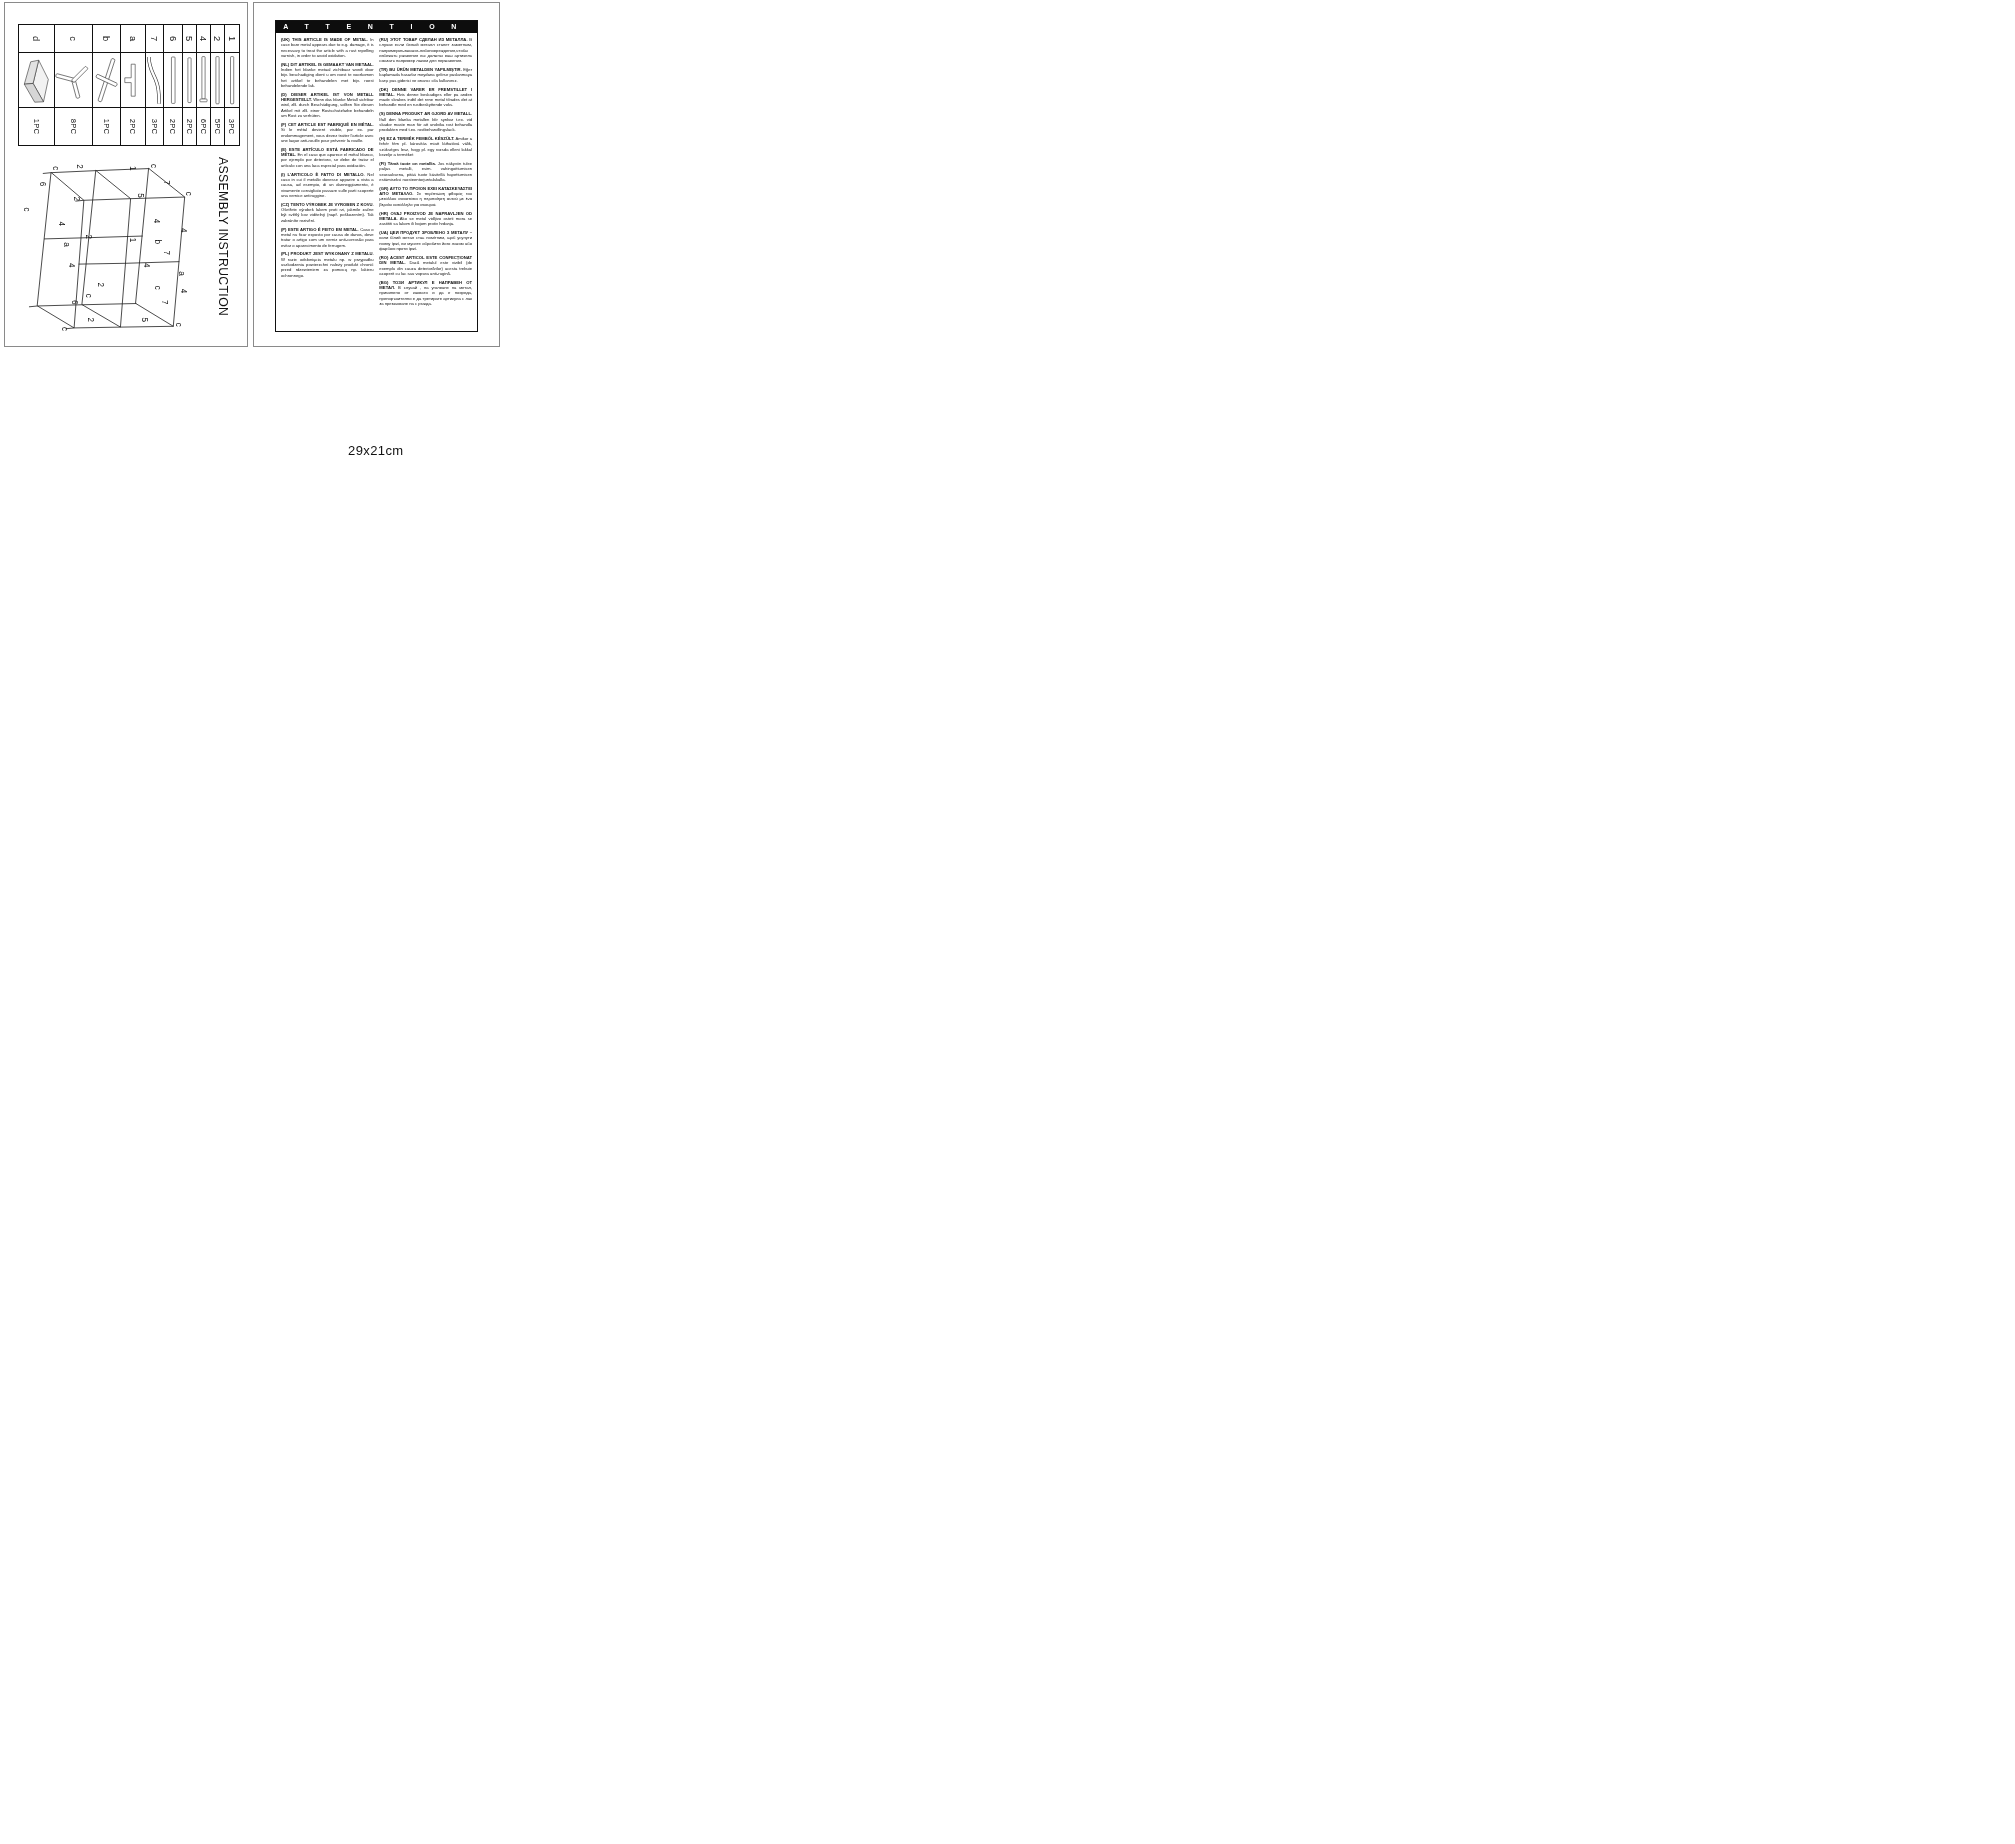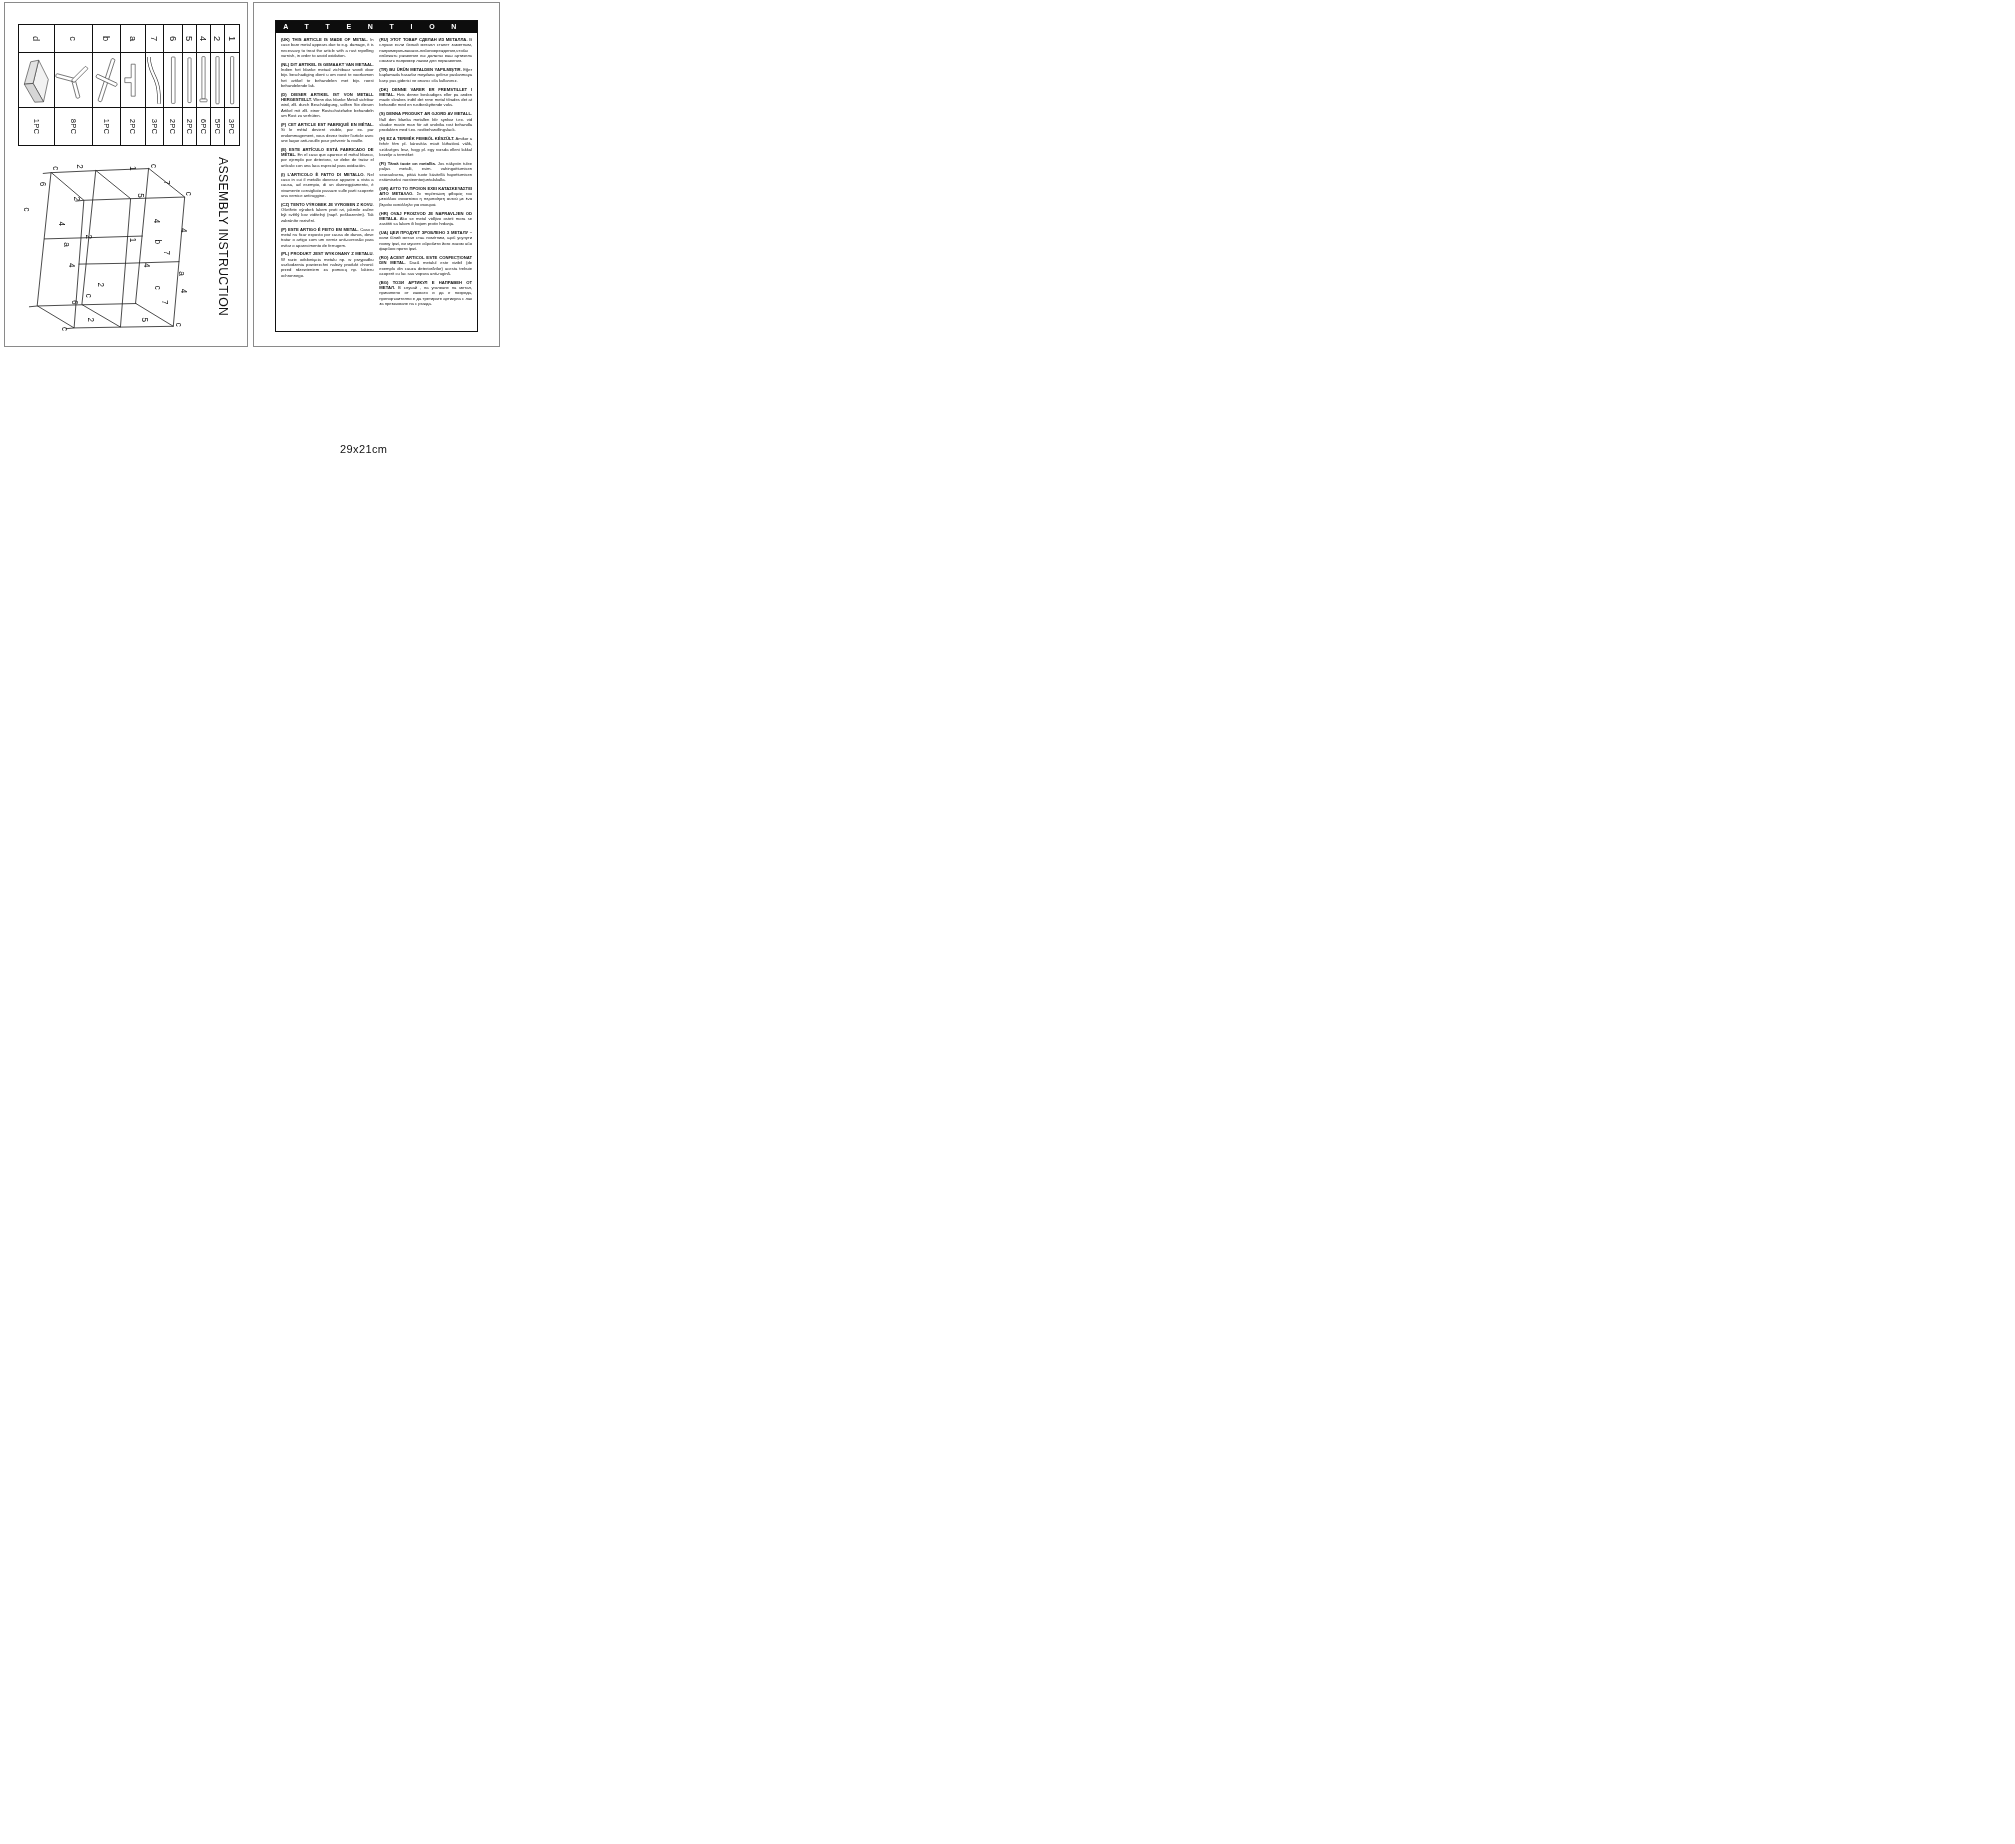--- a/index.html
+++ b/index.html
@@ -23,21 +23,21 @@
   .diagram{position:absolute;left:142px;top:51px}
   .dlabel{font-size:20px;fill:#111;font-family:"Liberation Sans",sans-serif}
 
   .attn-box{position:absolute;left:21px;top:17px;width:203px;height:312px;border:1px solid #111;background:#fff;box-sizing:border-box}
   .attn-bar{height:12.2px;background:#0d0d0d;color:#fff;display:flex;align-items:center;overflow:hidden}
   .attn-title{font-weight:bold;font-size:7px;letter-spacing:16.7px;padding-left:7.3px;white-space:nowrap}
   .attn-cols{display:flex;gap:5.7px;padding:4.1px 4.9px 3.3px}
   .attn-col{flex:1;font-size:4.2px;line-height:1.27;text-align:justify}
   .attn-col p{margin:0 0 3.5px}
 
-  .size-label{position:absolute;left:340px;top:443px;font-size:11px;letter-spacing:0.4px}
+  .size-label{position:absolute;left:348px;top:443px;font-size:13px;letter-spacing:0.4px}
 
   svg .tube{fill:#fff;stroke:#333;stroke-width:1.5}
 </style>
 </head>
 <body>
 
 <div class="page left-page">
   <div class="rotated">
 
     <div class="parts-table">

